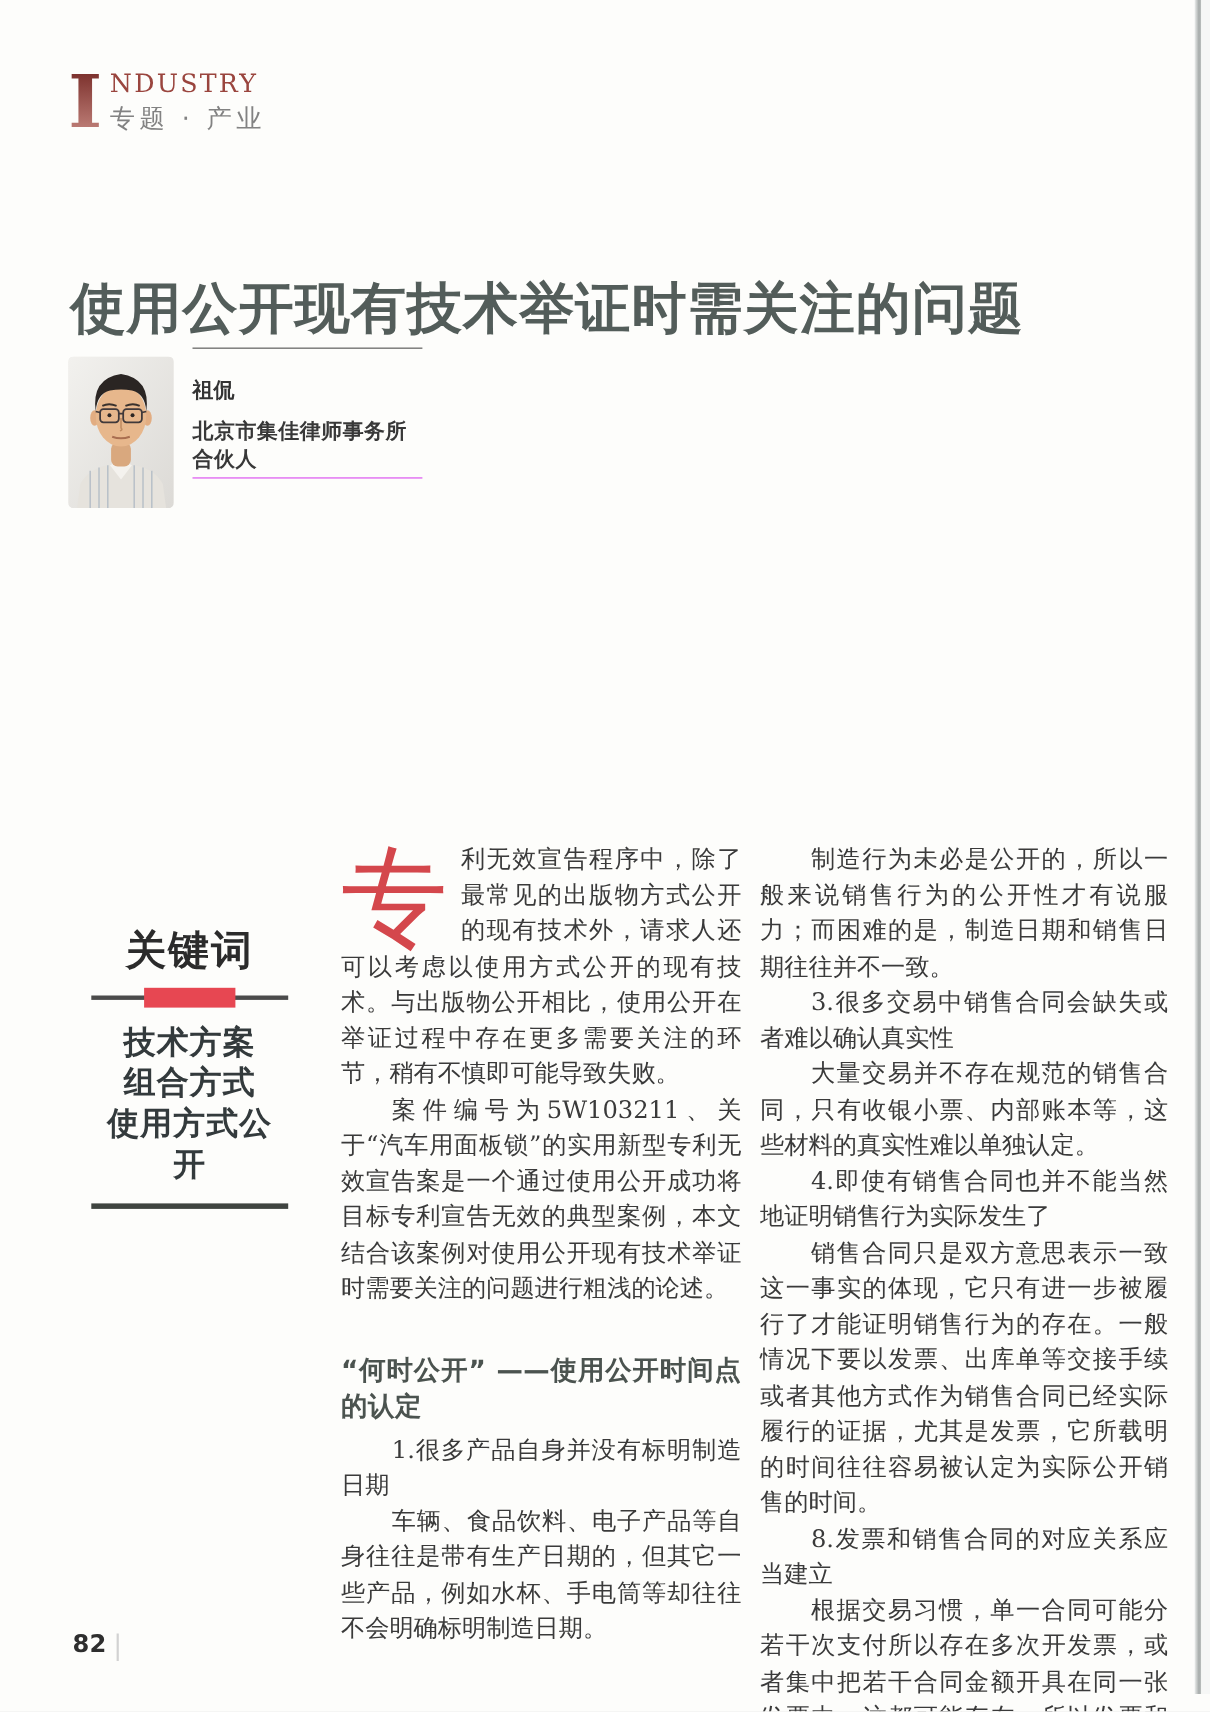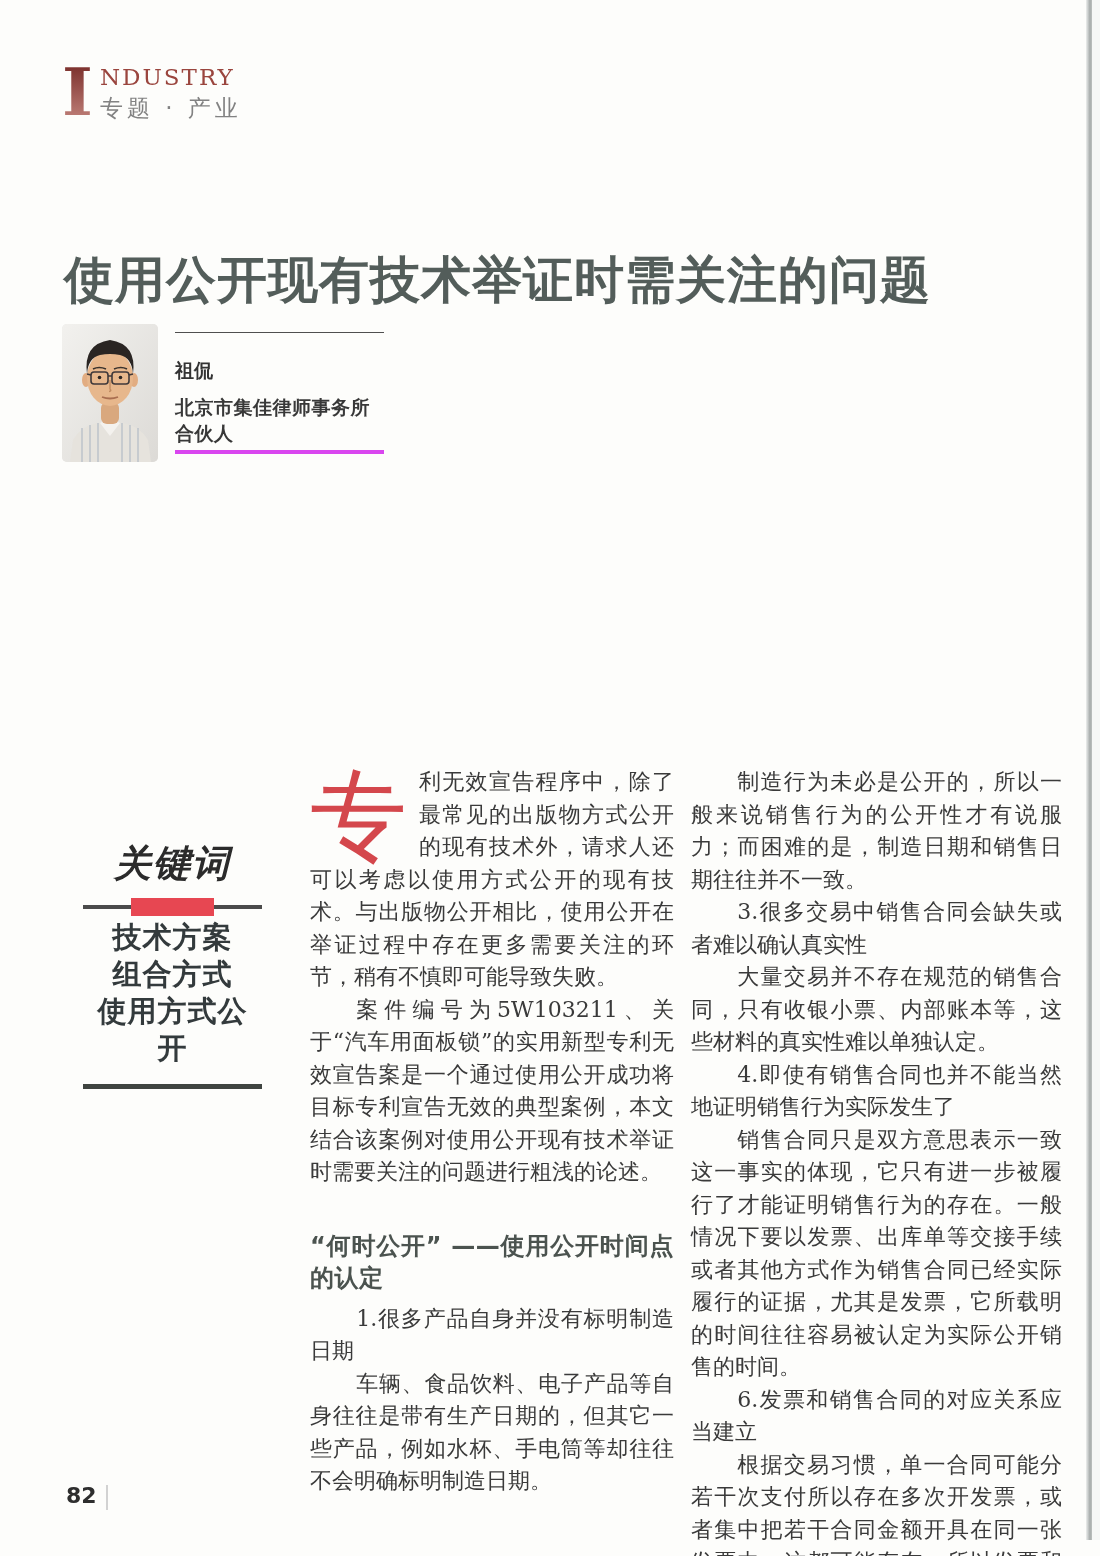--- a/index.html
+++ b/index.html
@@ -21,33 +21,33 @@
   .masthead-name{font-family:"DejaVu Serif","Liberation Serif",serif;font-size:23px;
     letter-spacing:2px;color:#9a453e;line-height:25px;margin-top:3px;}
   .masthead-section{font-size:23px;color:#828282;letter-spacing:4px;margin-top:5px;line-height:26px;}
 
   
   .article-title{position:absolute;left:64px;top:216px;width:900px;
     font-weight:bold;font-size:50px;letter-spacing:1px;color:#535d5a;line-height:60px;}
 
   
   .author-photo{position:absolute;left:62px;top:324px;width:96px;height:138px;border-radius:5px;overflow:hidden;}
-  .author-info{position:absolute;left:175px;top:332px;width:209px;height:117px;
-    border-top:1px solid #4f4f4f;border-bottom:4px solid #d946ef;}
+  .author-info{position:absolute;left:175px;top:316px;width:209px;height:117px;
+    border-top:1px solid #4f4f4f;border-bottom:1px solid #d946ef;}
   .author-name{margin-top:25px;font-size:19px;font-weight:600;color:#333;}
   .author-affiliation{margin-top:11px;font-size:19px;font-weight:700;color:#383838;letter-spacing:0.5px;}
 
   
   .keywords-box{position:absolute;left:83px;top:839px;width:179px;text-align:center;}
   .keywords-title{font-family:"DejaVu Serif","Liberation Serif",serif;font-weight:bold;
-    font-size:37px;color:#2b2b2b;letter-spacing:2px;font-style:italic;}
+    font-size:37px;color:#2b2b2b;letter-spacing:2px;}
   .keywords-rule{position:relative;height:18px;margin-top:9px;}
   .keywords-rule-line{position:absolute;top:7px;left:0;right:0;height:4px;background:#4b4b4b;}
   .keywords-rule-red{position:absolute;top:0;left:48px;width:83px;height:18px;background:#e74752;}
-  .keywords-list{margin-top:3px;font-family:"DejaVu Serif","Liberation Serif",serif;
+  .keywords-list{margin-top:13px;font-family:"DejaVu Serif","Liberation Serif",serif;
     font-weight:bold;font-size:29px;color:#333a3c;line-height:37px;letter-spacing:1px;}
   .keywords-bottom{margin-top:17px;height:5px;background:#3f4440;}
 
   
   .column{position:absolute;top:766px;font-family:"DejaVu Serif","Liberation Serif",serif;
     font-size:22px;line-height:32.5px;color:#3a3a3a;text-align:justify;text-justify:inter-ideograph;}
   .col1{left:310px;width:364px;}
   .col2{left:691px;width:371px;}
   .column p{margin:0;}
   .indent{text-indent:2.1em;}
@@ -144,21 +144,21 @@
     <p class="indent">车辆、食品饮料、电子产品等自身往往是带有生产日期的，但其它一些产品，例如水杯、手电筒等却往往不会明确标明制造日期。</p>
 
   </div>
 
   <div class="column col2">
     <p class="indent">制造行为未必是公开的，所以一般来说销售行为的公开性才有说服力；而困难的是，制造日期和销售日期往往并不一致。</p>
     <p class="indent">3.很多交易中销售合同会缺失或者难以确认真实性</p>
     <p class="indent">大量交易并不存在规范的销售合同，只有收银小票、内部账本等，这些材料的真实性难以单独认定。</p>
     <p class="indent">4.即使有销售合同也并不能当然地证明销售行为实际发生了</p>
     <p class="indent">销售合同只是双方意思表示一致这一事实的体现，它只有进一步被履行了才能证明销售行为的存在。一般情况下要以发票、出库单等交接手续或者其他方式作为销售合同已经实际履行的证据，尤其是发票，它所载明的时间往往容易被认定为实际公开销售的时间。</p>
-    <p class="indent">6.发票和销售合同的对应关系应当建立</p>
+    <p class="indent">8.发票和销售合同的对应关系应当建立</p>
     <p class="indent">根据交易习惯，单一合同可能分若干次支付所以存在多次开发票，或者集中把若干合同金额开具在同一张发票中，这都可能存在；所以发票和销售合同的对应关系请求人必须厘清。</p>
   </div>
 
   <div class="page-number">82</div>
   <div class="page-number-divider"></div>
 
   <div class="scan-edge"></div>
   <div class="scan-edge-fade"></div>
 </div>
 

